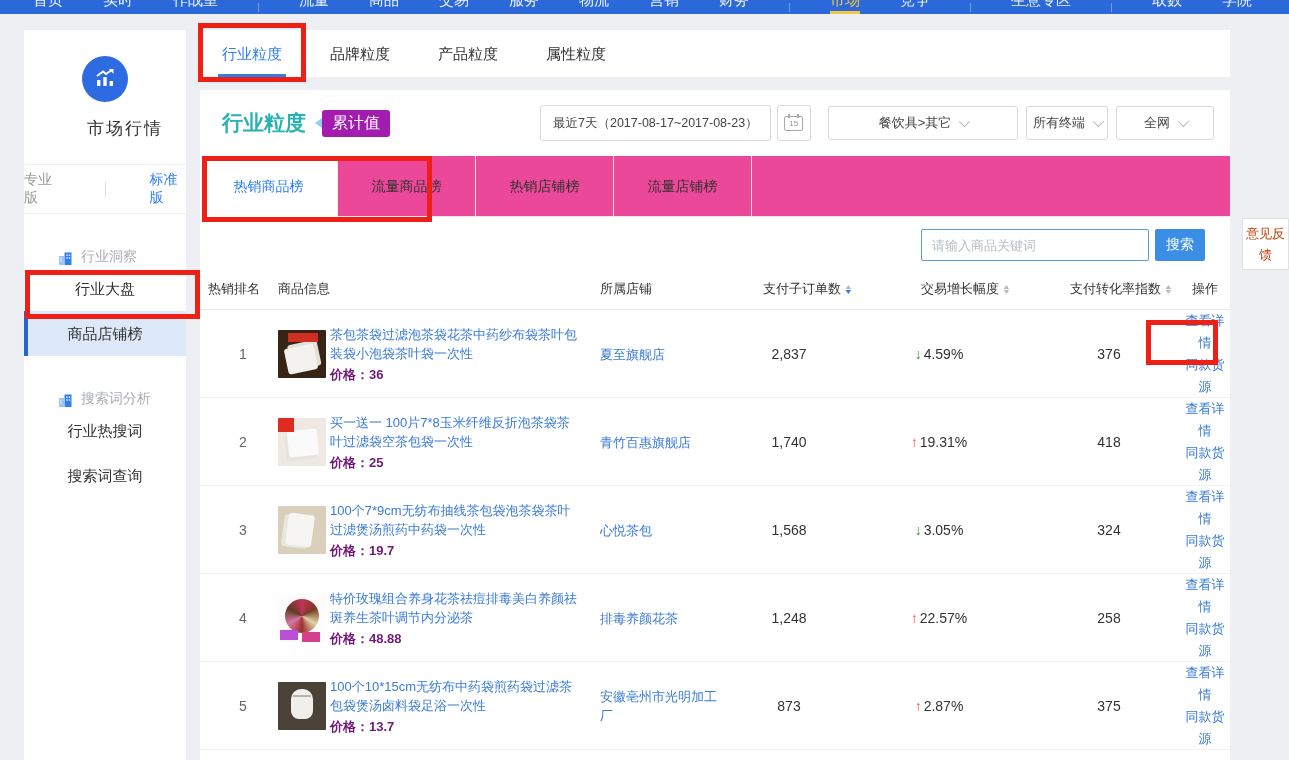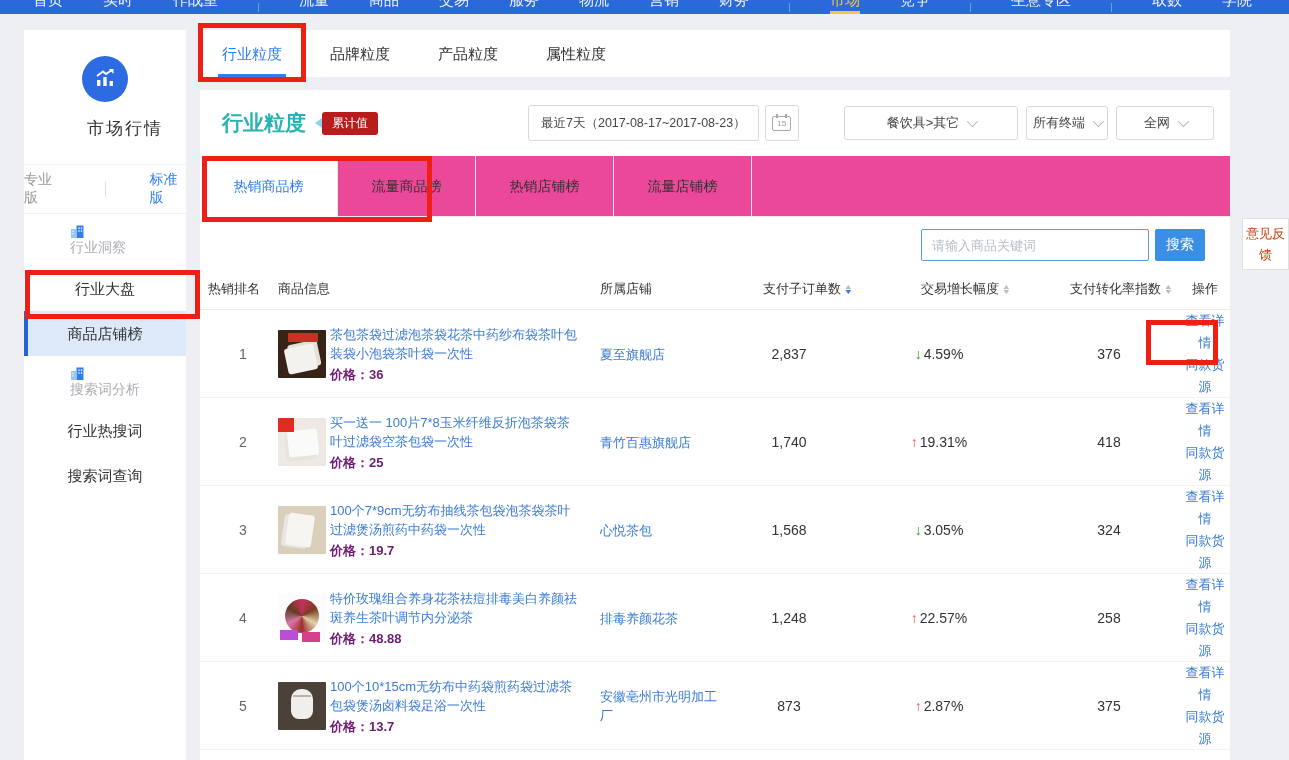--- a/index.html
+++ b/index.html
@@ -17,44 +17,44 @@
 
   
   .sidebar{position:absolute;left:24px;top:30px;width:162px;height:730px;background:#fff;}
   .app-icon{width:46px;height:46px;border-radius:50%;background:#2c6be2;margin:26px auto 0;display:flex;align-items:center;justify-content:center;}
   .app-title{margin-top:15px;text-align:center;font-size:17px;color:#333;letter-spacing:2px;padding-left:40px;}
   .versions{margin-top:24px;height:48px;border-top:1px solid #f0f1f4;border-bottom:1px solid #f0f1f4;display:flex;align-items:center;justify-content:center;gap:28px;}
   .ver{font-size:14px;color:#999;cursor:pointer;}
   .ver.active{color:#2d7ff0;}
   .ver-sep{width:1px;height:15px;background:#ddd;margin:0 16px;}
   .side-group{padding-top:10px;}
-  .side-header{height:42px;display:flex;align-items:flex-start;padding-left:46px;color:#a9adb3;font-size:14px;cursor:default;flex-direction:column;}
+  .side-header{height:42px;display:flex;align-items:flex-end;padding-left:34px;color:#a9adb3;font-size:14px;cursor:default;}
   .side-header svg{margin-right:8px;flex:none;}
   .side-item{height:45px;line-height:45px;text-align:center;font-size:15px;color:#333;cursor:pointer;}
   .side-item.active{background:#dde9f8;border-left:4px solid #2363d2;padding-right:4px;}
 
   
   .tabbar{position:absolute;left:200px;top:30px;width:1030px;height:47px;background:#fff;display:flex;align-items:center;padding-left:22px;box-sizing:border-box;}
   .tab{font-size:15px;color:#333;margin-right:48px;height:47px;line-height:47px;position:relative;cursor:pointer;}
   .tab.active{color:#2d7ff0;}
   .tab.active::after{content:"";position:absolute;left:-4px;right:-4px;bottom:0;height:3px;background:#2d7ff0;}
 
   .toolbar{position:absolute;left:200px;top:90px;width:1030px;height:66px;background:#fff;display:flex;align-items:center;box-sizing:border-box;padding:0 16px;}
   .pg-title{font-size:21px;font-weight:bold;color:#29b2b2;margin-left:6px;}
-  .badge{position:relative;margin-left:16px;background:#b91c1c;color:#fff;font-size:12px;padding:3px 10px;border-radius:3px;}
+  .badge{position:relative;margin-left:16px;background:#a21caf;color:#fff;font-size:16px;padding:3px 10px;border-radius:3px;}
   .badge::before{content:"";position:absolute;left:-7px;top:50%;margin-top:-5px;border:5px solid transparent;border-right:7px solid #92cdf2;border-left:none;}
   .dategroup{display:flex;margin-left:150px;}
   .datebox{height:34px;line-height:34px;border:1px solid #d9d9d9;border-radius:3px;padding:0 12px;font-size:12.5px;color:#444;cursor:pointer;}
   .calbox{width:32px;height:34px;border:1px solid #d9d9d9;border-radius:3px;margin-left:6px;cursor:pointer;display:flex;align-items:center;justify-content:center;}
   .cal{width:17px;height:13px;border:1px solid #a9a9a9;border-radius:2px;position:relative;font-size:8px;color:#999;text-align:center;line-height:13px;}
   .cal::before,.cal::after{content:"";position:absolute;top:-3px;width:2px;height:4px;background:#a9a9a9;}
   .cal::before{left:3px;} .cal::after{right:3px;}
   .filters{margin-left:auto;display:flex;}
   .filter{height:34px;border:1px solid #d9d9d9;border-radius:3px;display:flex;align-items:center;justify-content:center;font-size:13px;color:#444;margin-left:8px;cursor:pointer;box-sizing:border-box;}
-  .filter:nth-child(1){width:174px;}
+  .filter:nth-child(1){width:190px;}
   .filter:nth-child(2){width:82px;}
   .filter:nth-child(3){width:98px;}
   .caret{width:7px;height:7px;border-right:1px solid #b5b5b5;border-bottom:1px solid #b5b5b5;transform:rotate(45deg) translateY(-2px);margin-left:8px;}
 
   .subtabs{position:absolute;left:200px;top:156px;width:1030px;height:61px;background:#ec4899;display:flex;border-bottom:1px solid #e7e9ec;box-sizing:border-box;}
   .subtab{width:138px;height:61px;line-height:61px;text-align:center;font-size:14px;color:#333;border-right:1px solid #e7e9ec;cursor:pointer;box-sizing:border-box;}
   .subtab.active{background:#fff;color:#2d7ff0;}
 
   .panel{position:absolute;left:200px;top:217px;width:1030px;height:543px;background:#fff;}
   .searchrow{position:absolute;right:25px;top:12px;display:flex;}

